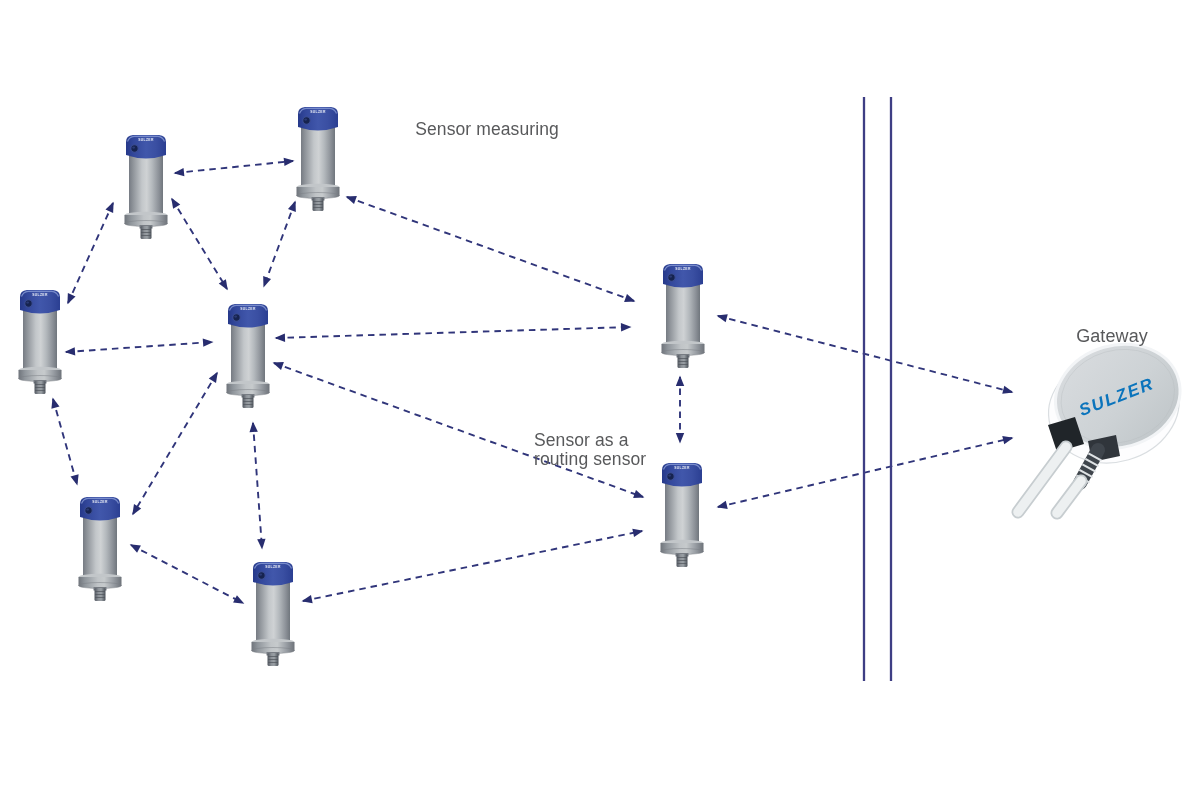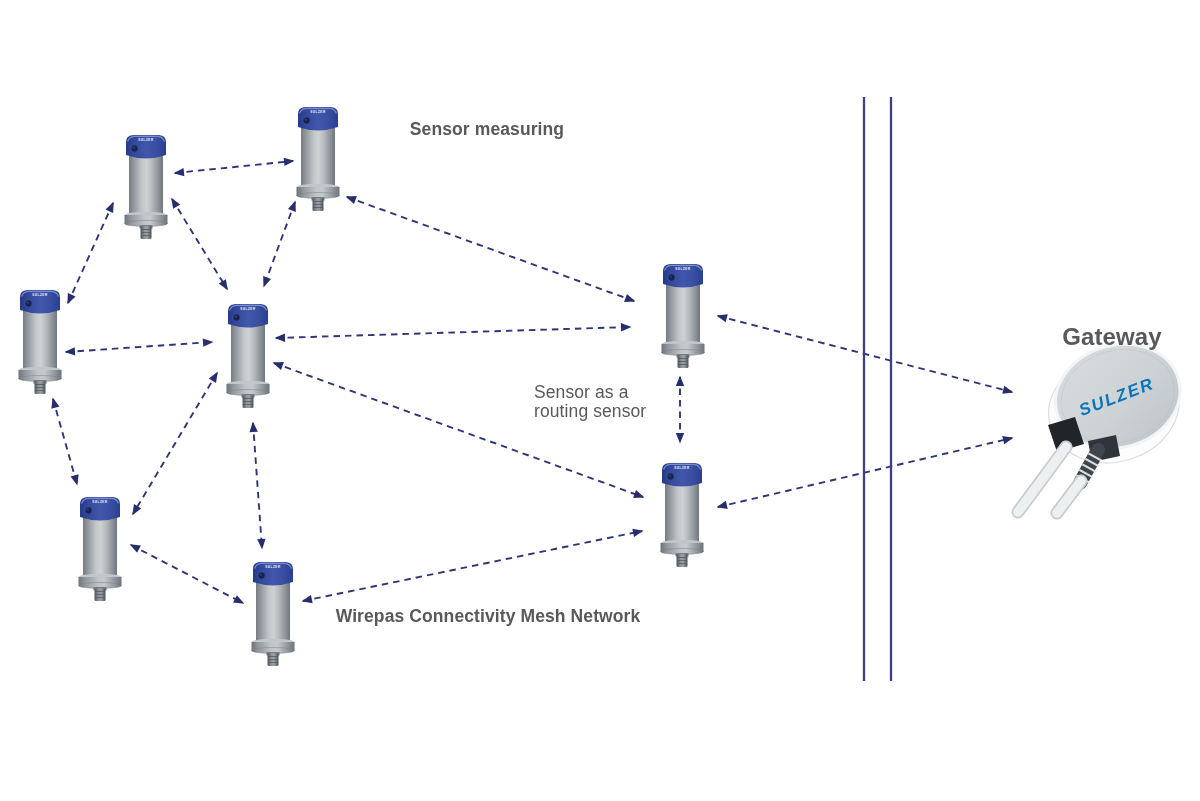--- a/index.html
+++ b/index.html
@@ -12,23 +12,23 @@
   }
   .stage svg.diagram{position:absolute;left:0;top:0;}
   .lbl{
     position:absolute;
     color:var(--text,#58595b);
     font-size:17.5px;
     line-height:19px;
     letter-spacing:0.1px;
     white-space:nowrap;
   }
-  .lbl.center{transform:translateX(-50%);text-align:center;font-weight:bold;}
-  .lbl.left{text-align:left;}
-  .lbl.gw{font-size:24px;}
+  .lbl.center{transform:translateX(-50%);text-align:center;}
+  .lbl.left{text-align:left;margin-top:48px;}
+  .lbl.gw{font-size:18px;}
   .mesh-link{
     stroke:var(--arrow,#30357a);
     stroke-width:1.9;
     stroke-dasharray:6.5 5;
     fill:none;
   }
   .wall-line{
     stroke:var(--wall,#3e3e84);
     stroke-width:2.3;
     stroke-linecap:butt;
@@ -167,18 +167,17 @@
   <div class="lbl center" style="left:487px;top:120px">
     <div>Sensor measuring</div>
   </div>
 
   <div class="lbl left" style="left:534px;top:383px">
     <div>Sensor as a</div>
     <div>routing sensor</div>
   </div>
 
   <div class="lbl center" style="left:488px;top:607px">
-    <div>Wirepas Connectivity Mesh Network</div>
   </div>
 
   <div class="lbl center gw" style="left:1112px;top:327px">Gateway</div>
 
 </div>
 
 </body></html>

